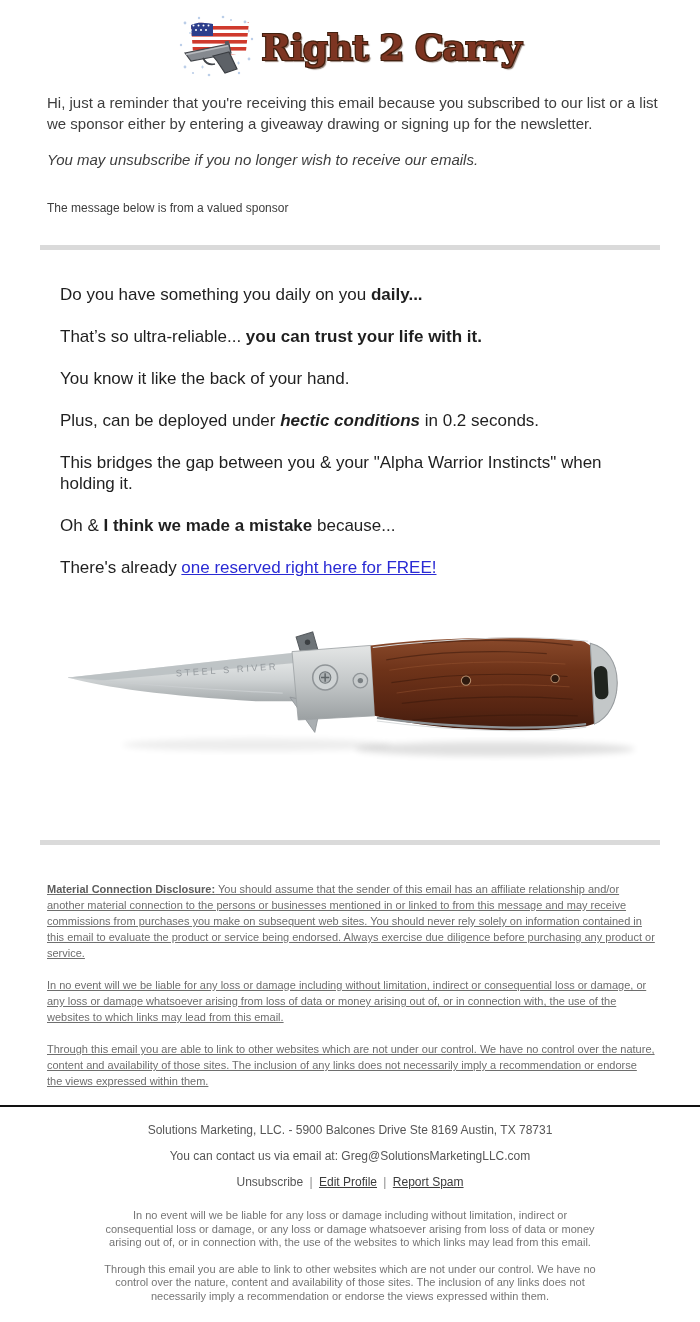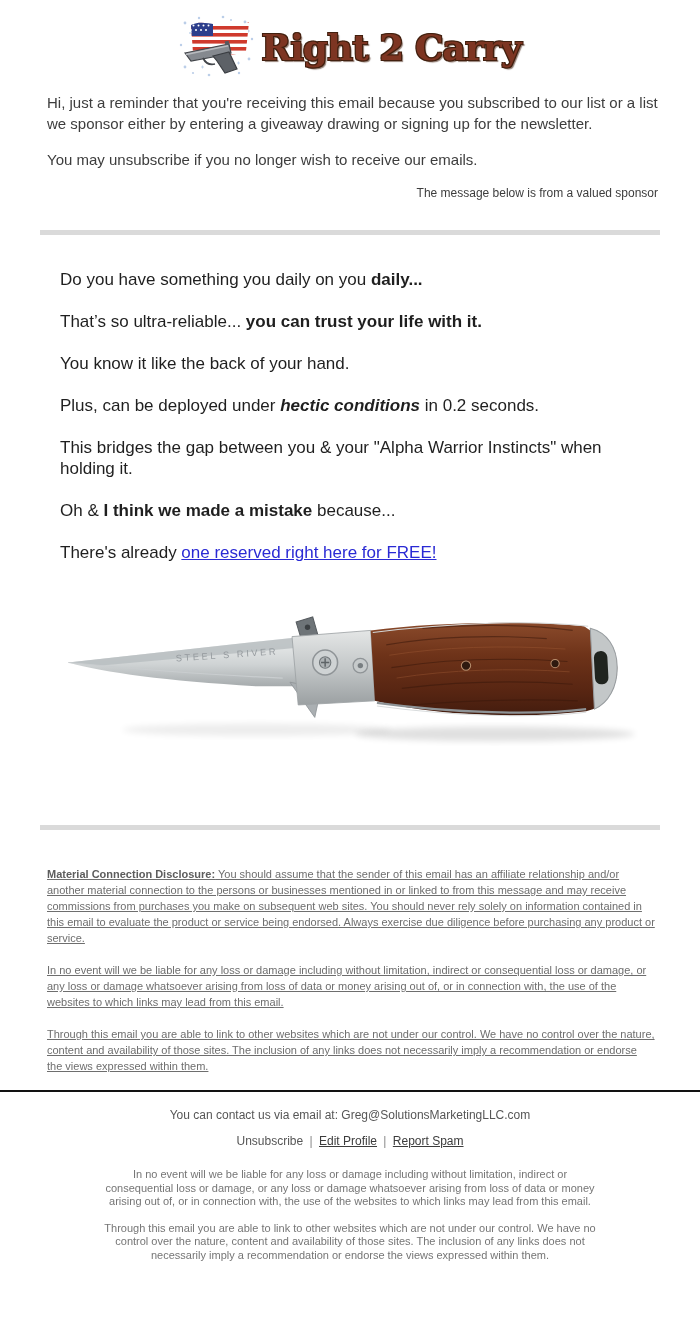--- a/index.html
+++ b/index.html
@@ -18,23 +18,23 @@
     font-family:"DejaVu Serif", serif;
     font-weight:bold; font-size:36px; letter-spacing:-1px;
     color:#7d3522;
     text-shadow:1px 1px 0 #42200f, -1px 1px 0 #42200f, 1px -1px 0 #42200f,
                 -1px -1px 0 #42200f, 2px 2px 1px rgba(60,25,10,.55);
   }
 
   
   .intro { padding:10px 42px 0 47px; }
   .intro p { font-size:15px; line-height:21px; color:#3d3d3d; margin-bottom:15px; }
-  .intro .p2 { margin-bottom:10px; }
-  .sponsor-note { font-size:12px !important; color:#3a3a3a; text-align:right;
-                  margin-top:13px; margin-bottom:0 !important; }
+  .intro .p2 { margin-bottom:10px;font-style:italic; }
+  .sponsor-note { font-size:12px !important; color:#3a3a3a; text-align:left;
+                  margin-top:28px; margin-bottom:0 !important; }
 
   .divider { border:0; height:5px; background:#dadada; width:620px; margin:26px auto 0 auto; }
 
   
   .sponsor { padding:34px 48px 0 60px; }
   .sponsor p { font-size:17px; line-height:21px; color:#1f1f1f; margin-bottom:21px; }
   .free-link { color:#2a2ad4; text-decoration:underline; cursor:pointer; }
 
   .knife-fig { width:580px; height:215px; margin:8px auto 0 auto; display:block; }
 
@@ -218,20 +218,21 @@
 
   <div class="disclosure">
     <p><b>Material Connection Disclosure:</b><span> You should assume that the sender of this email has an affiliate relationship and/or another material connection to the persons or businesses mentioned in or linked to from this message and may receive commissions from purchases you make on subsequent web sites. You should never rely solely on information contained in this email to evaluate the product or service being endorsed. Always exercise due diligence before purchasing any product or service.</span></p>
     <p>In no event will we be liable for any loss or damage including without limitation, indirect or consequential loss or damage, or any loss or damage whatsoever arising from loss of data or money arising out of, or in connection with, the use of the websites to which links may lead from this email.</p>
     <p>Through this email you are able to link to other websites which are not under our control. We have no control over the nature, content and availability of those sites. The inclusion of any links does not necessarily imply a recommendation or endorse the views expressed within them.</p>
   </div>
 
   <div class="footer-rule"></div>
 
   <div class="footer">
+    <p class="f-line">Solutions Marketing, LLC. - 5900 Balcones Drive Ste 8169 Austin, TX 78731</p>
     <p class="f-line"><span>You can contact us via email at: </span><span>Greg@SolutionsMarketingLLC.com</span></p>
     <p class="f-links">
       <a class="plain-link" href="#">Unsubscribe</a>
       <span class="sep">|</span>
       <a class="u-link" href="#">Edit Profile</a>
       <span class="sep">|</span>
       <a class="u-link" href="#">Report Spam</a>
     </p>
     <p class="legal">In no event will we be liable for any loss or damage including without limitation, indirect or consequential loss or damage, or any loss or damage whatsoever arising from loss of data or money arising out of, or in connection with, the use of the websites to which links may lead from this email.</p>
     <p class="legal">Through this email you are able to link to other websites which are not under our control. We have no control over the nature, content and availability of those sites. The inclusion of any links does not necessarily imply a recommendation or endorse the views expressed within them.</p>

